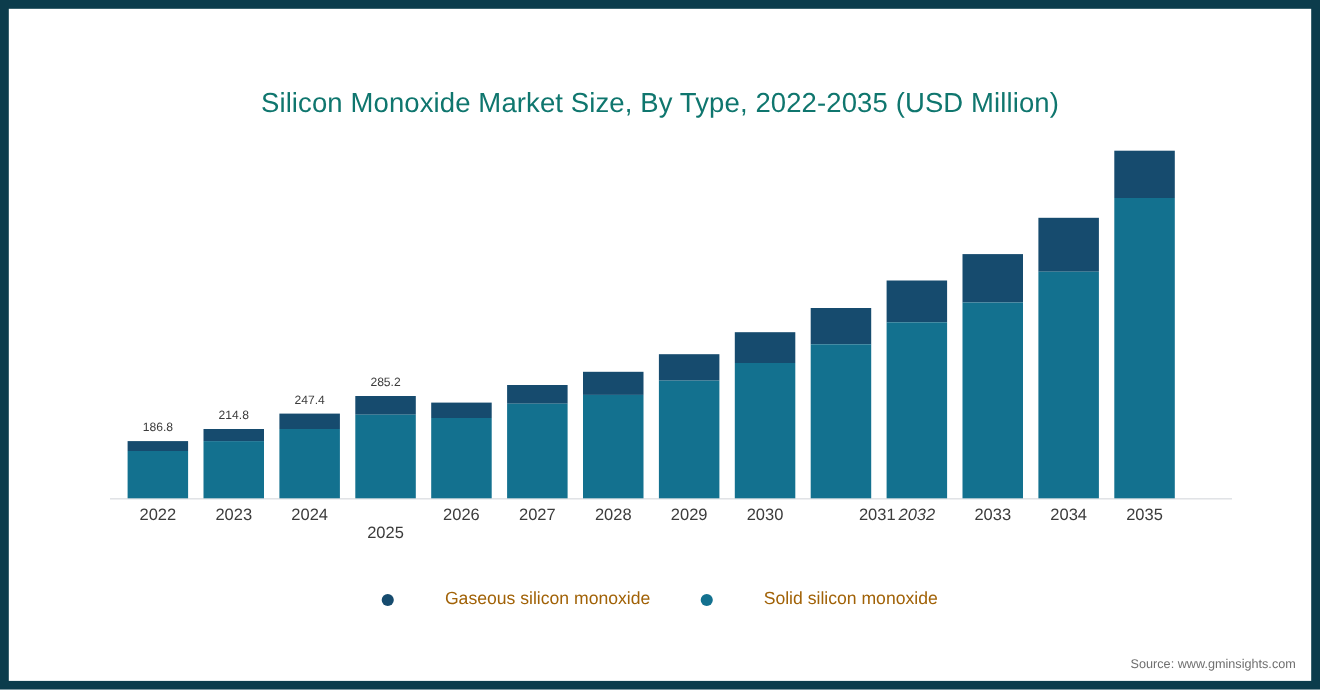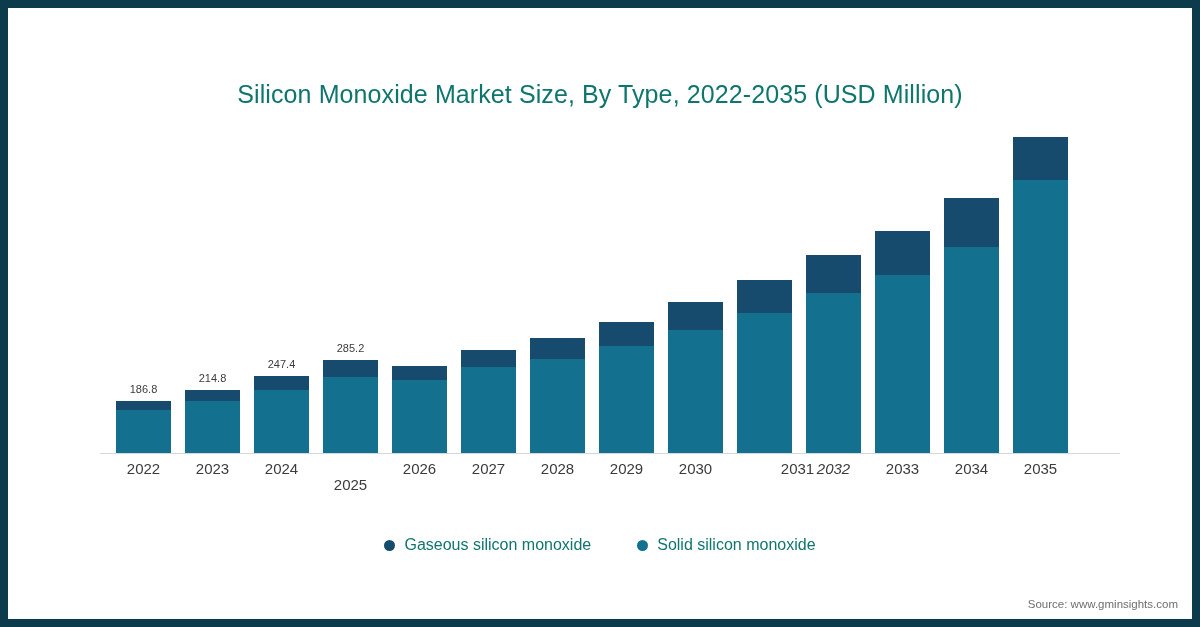--- a/index.html
+++ b/index.html
@@ -107,22 +107,23 @@
     gap: 9px;
   }
   .legend-dot {
     width: 11px;
     height: 11px;
     border-radius: 50%;
     display: block;
   }
   .legend-text {
     font-size: 16px;
-    color: #0f766e;
-    white-space: nowrap;
+    color: #a16207;
+    white-space: nowrap;
+    margin-left: 37px;
   }
 
   
   #source-note {
     position: absolute;
     right: 14px;
     bottom: 9px;
     font-size: 11.5px;
     color: #6f6f6f;
     white-space: nowrap;

